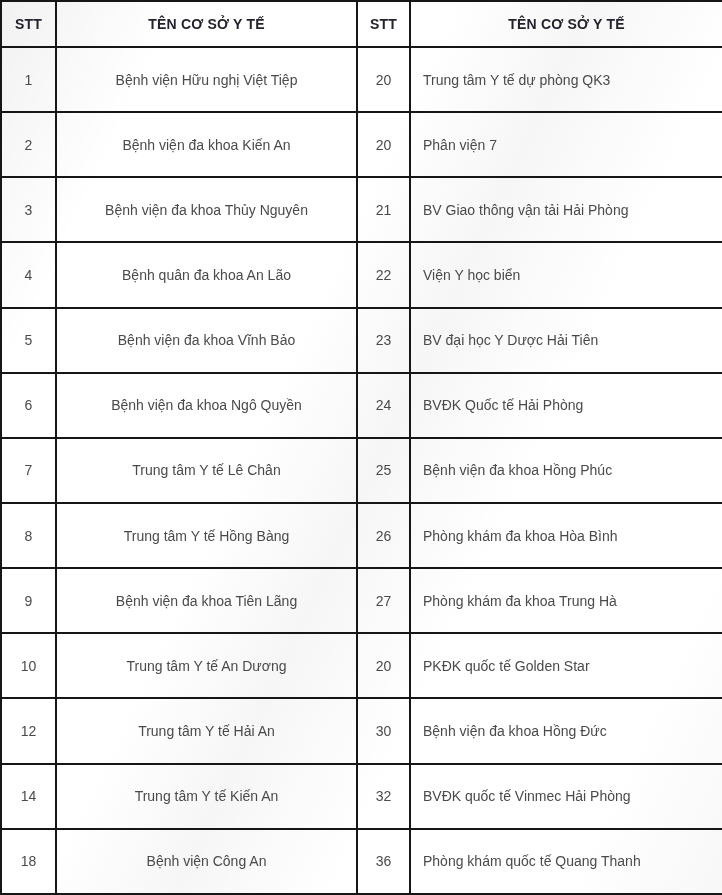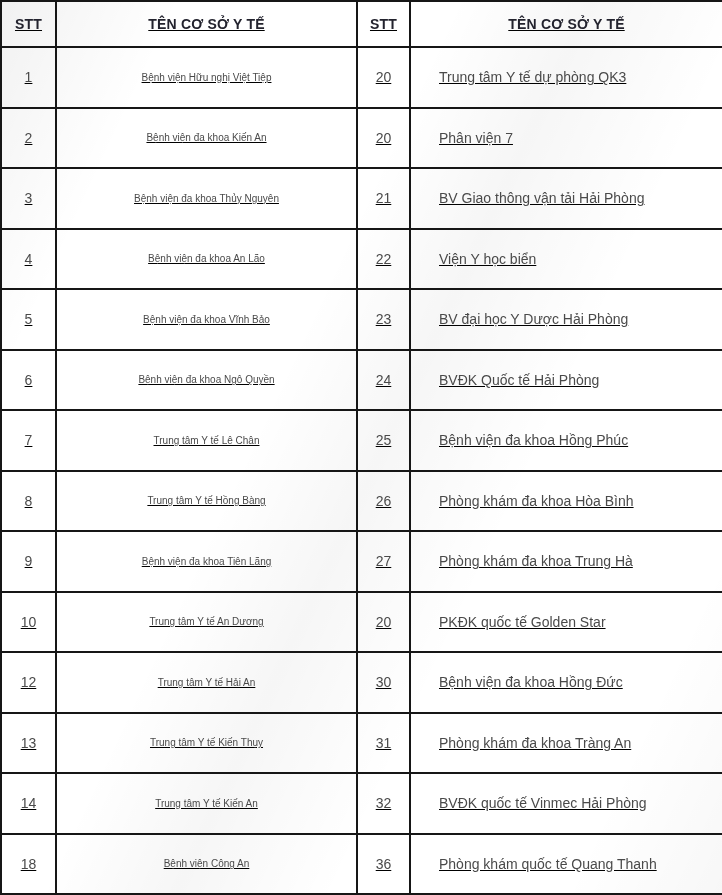--- a/index.html
+++ b/index.html
@@ -15,21 +15,20 @@
     background:
       linear-gradient(115deg,
         rgba(0,0,0,0.055) 0%,
         rgba(0,0,0,0.00) 16%,
         rgba(0,0,0,0.00) 40%,
         rgba(0,0,0,0.035) 52%,
         rgba(0,0,0,0.00) 66%,
         rgba(0,0,0,0.00) 86%,
         rgba(0,0,0,0.03) 100%),
       #ffffff;
-    text-decoration: underline;
   }
   table.facilities {
     width: 722px;
     height: 895px;
     border-collapse: collapse;
     table-layout: fixed;
     background: transparent;
   }
   table.facilities th,
   table.facilities td {
@@ -47,31 +46,31 @@
     vertical-align: middle;
   }
   td.stt {
     height: 45px;
     font-size: 14px;
     color: #4a4a4a;
     text-align: center;
     vertical-align: middle;
   }
   td.name-left {
-    font-size: 10px;
+    font-size: 14px;
     color: #4a4a4a;
     text-align: center;
     vertical-align: middle;
   }
   td.name-right {
     font-size: 14px;
     color: #4a4a4a;
     text-align: left;
     vertical-align: middle;
-    padding-left: 28px;
+    padding-left: 12px;
   }
 </style>
 </head>
 <body>
 
 <div class="page">
   <table class="facilities">
     <colgroup>
       <col style="width:55px">
       <col style="width:301px">
@@ -103,30 +102,30 @@
 
   <tr>
     <td class="stt">3</td>
     <td class="name-left">Bệnh viện đa khoa Thủy Nguyên</td>
     <td class="stt">21</td>
     <td class="name-right">BV Giao thông vận tải Hải Phòng</td>
   </tr>
 
   <tr>
     <td class="stt">4</td>
-    <td class="name-left">Bệnh viện đa khoa An Lão</td>
+    <td class="name-left">Bệnh quân đa khoa An Lão</td>
     <td class="stt">22</td>
     <td class="name-right">Viện Y học biển</td>
   </tr>
 
   <tr>
     <td class="stt">5</td>
     <td class="name-left">Bệnh viện đa khoa Vĩnh Bảo</td>
     <td class="stt">23</td>
-    <td class="name-right">BV đại học Y Dược Hải Phòng</td>
+    <td class="name-right">BV đại học Y Dược Hải Tiên</td>
   </tr>
 
   <tr>
     <td class="stt">6</td>
     <td class="name-left">Bệnh viện đa khoa Ngô Quyền</td>
     <td class="stt">24</td>
     <td class="name-right">BVĐK Quốc tế Hải Phòng</td>
   </tr>
 
   <tr>
@@ -158,26 +157,20 @@
   </tr>
 
 
   <tr>
     <td class="stt">12</td>
     <td class="name-left">Trung tâm Y tế Hải An</td>
     <td class="stt">30</td>
     <td class="name-right">Bệnh viện đa khoa Hồng Đức</td>
   </tr>
 
-  <tr>
-    <td class="stt">13</td>
-    <td class="name-left">Trung tâm Y tế Kiến Thụy</td>
-    <td class="stt">31</td>
-    <td class="name-right">Phòng khám đa khoa Tràng An</td>
-  </tr>
 
   <tr>
     <td class="stt">14</td>
     <td class="name-left">Trung tâm Y tế Kiến An</td>
     <td class="stt">32</td>
     <td class="name-right">BVĐK quốc tế Vinmec Hải Phòng</td>
   </tr>
 
 
 

